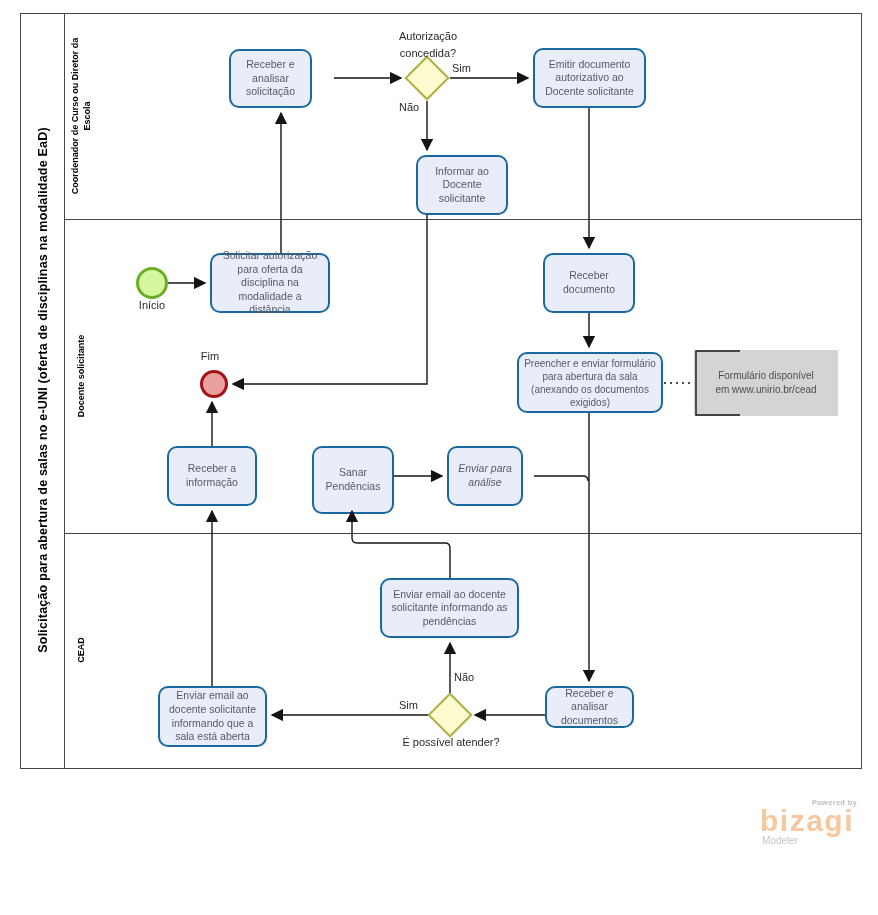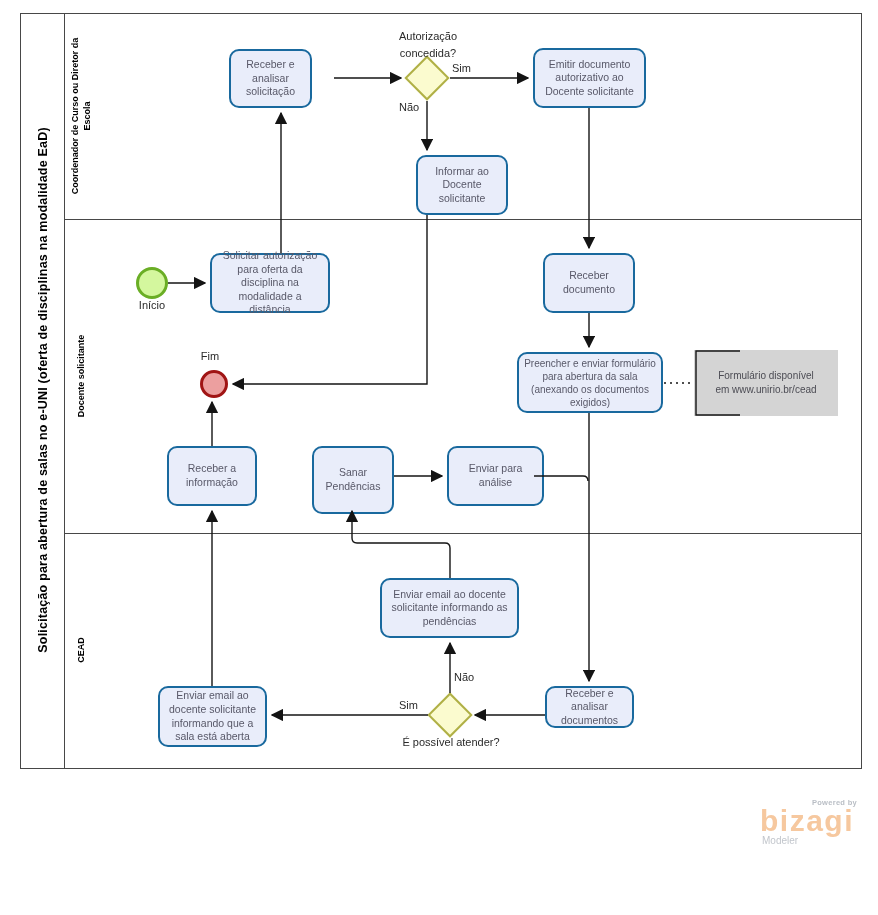--- a/index.html
+++ b/index.html
@@ -74,21 +74,21 @@
   <div class="event start" style="left:136px;top:267px;"></div>
   <div class="lbl center" style="left:152px;top:299px;">Início</div>
   <div class="task" style="left:210px;top:253px;width:120px;height:60px;">Solicitar autorização para oferta da disciplina na modalidade a distância</div>
   <div class="event end" style="left:200px;top:370px;"></div>
   <div class="lbl center" style="left:210px;top:350px;">Fim</div>
   <div class="task" style="left:543px;top:253px;width:92px;height:60px;">Receber documento</div>
   <div class="task" style="left:517px;top:352px;width:146px;height:61px;font-size:10px;">Preencher e enviar formulário para abertura da sala (anexando os documentos exigidos)</div>
   <div class="annotation">Formulário disponível em www.unirio.br/cead</div>
   <div class="task" style="left:167px;top:446px;width:90px;height:60px;">Receber a informação</div>
   <div class="task" style="left:312px;top:446px;width:82px;height:68px;">Sanar Pendências</div>
-  <div class="task" style="left:447px;top:446px;width:97px;height:60px;">Enviar para análise</div>
+  <div class="task" style="left:447px;top:446px;width:76px;height:60px;font-style:italic;">Enviar para análise</div>
 
   <div class="task" style="left:380px;top:578px;width:139px;height:60px;">Enviar email ao docente solicitante informando as pendências</div>
   <div class="gateway" style="left:434px;top:699px;"></div>
   <div class="lbl center" style="left:451px;top:736px;">É possível atender?</div>
   <div class="lbl" style="left:399px;top:699px;">Sim</div>
   <div class="lbl" style="left:454px;top:671px;">Não</div>
   <div class="task" style="left:545px;top:686px;width:89px;height:42px;">Receber e analisar documentos</div>
   <div class="task" style="left:158px;top:686px;width:109px;height:61px;">Enviar email ao docente solicitante informando que a sala está aberta</div>
 
   <svg class="flows" width="878" height="915" viewBox="0 0 878 915">

